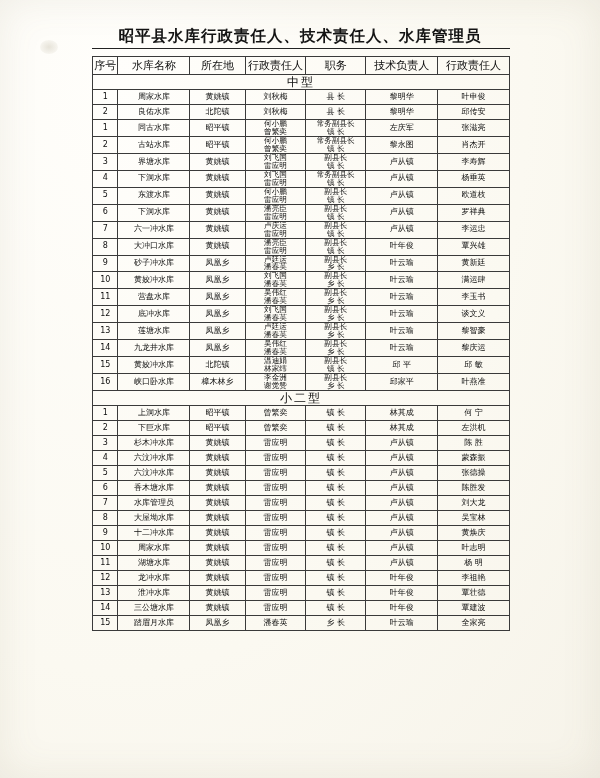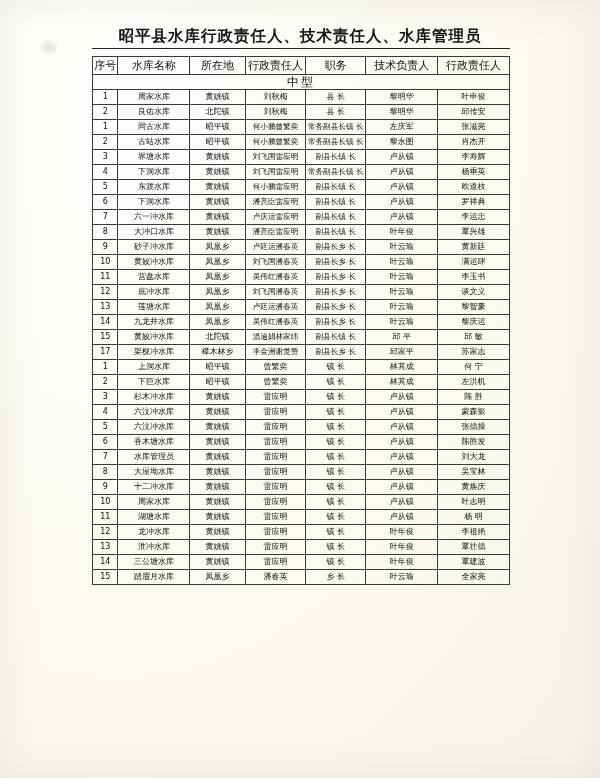--- a/index.html
+++ b/index.html
@@ -63,21 +63,21 @@
   .c5{width:62px;}
   .c6{width:62px;}
   .grp td{
     font-size:12px;
     height:15px;
     letter-spacing:2px;
     margin-top:38px;
   }
   .cell-stack{
     display:flex;
-    flex-direction:row;
+    flex-direction:column;
     justify-content:center;
     align-items:center;
     line-height:1.05;
   }
   .cell-stack span{display:block;font-size:7.6px;}
   .tall td{height:21px;}
   .smudge1{
     position:absolute;left:40px;top:40px;width:18px;height:14px;
     background:radial-gradient(ellipse at center, rgba(160,150,120,.25), rgba(255,255,255,0));
     border-radius:50%;
@@ -420,37 +420,40 @@
           <td>
             <div class="cell-stack">
               <span>副县长</span>
               <span>镇 长</span>
             </div>
           </td>
           <td>邱 平</td>
           <td>邱 敏</td>
         </tr>
         <tr class="tall">
-          <td>17</td>
-          <td>架枧冲水库</td>
+          <td>16</td>
+          <td>峡口卧水库</td>
           <td>樟木林乡</td>
           <td>
             <div class="cell-stack">
               <span>李金洲</span>
               <span>谢觉赞</span>
             </div>
           </td>
           <td>
             <div class="cell-stack">
               <span>副县长</span>
               <span>乡 长</span>
             </div>
           </td>
           <td>邱家平</td>
-          <td>苏家志</td>
+          <td>叶燕准</td>
+        </tr>
+        <tr class="grp">
+          <td colspan="7">小二型</td>
         </tr>
         <tr>
           <td>1</td>
           <td>上洞水库</td>
           <td>昭平镇</td>
           <td>曾繁奕</td>
           <td>镇 长</td>
           <td>林其成</td>
           <td>何 宁</td>
         </tr>

